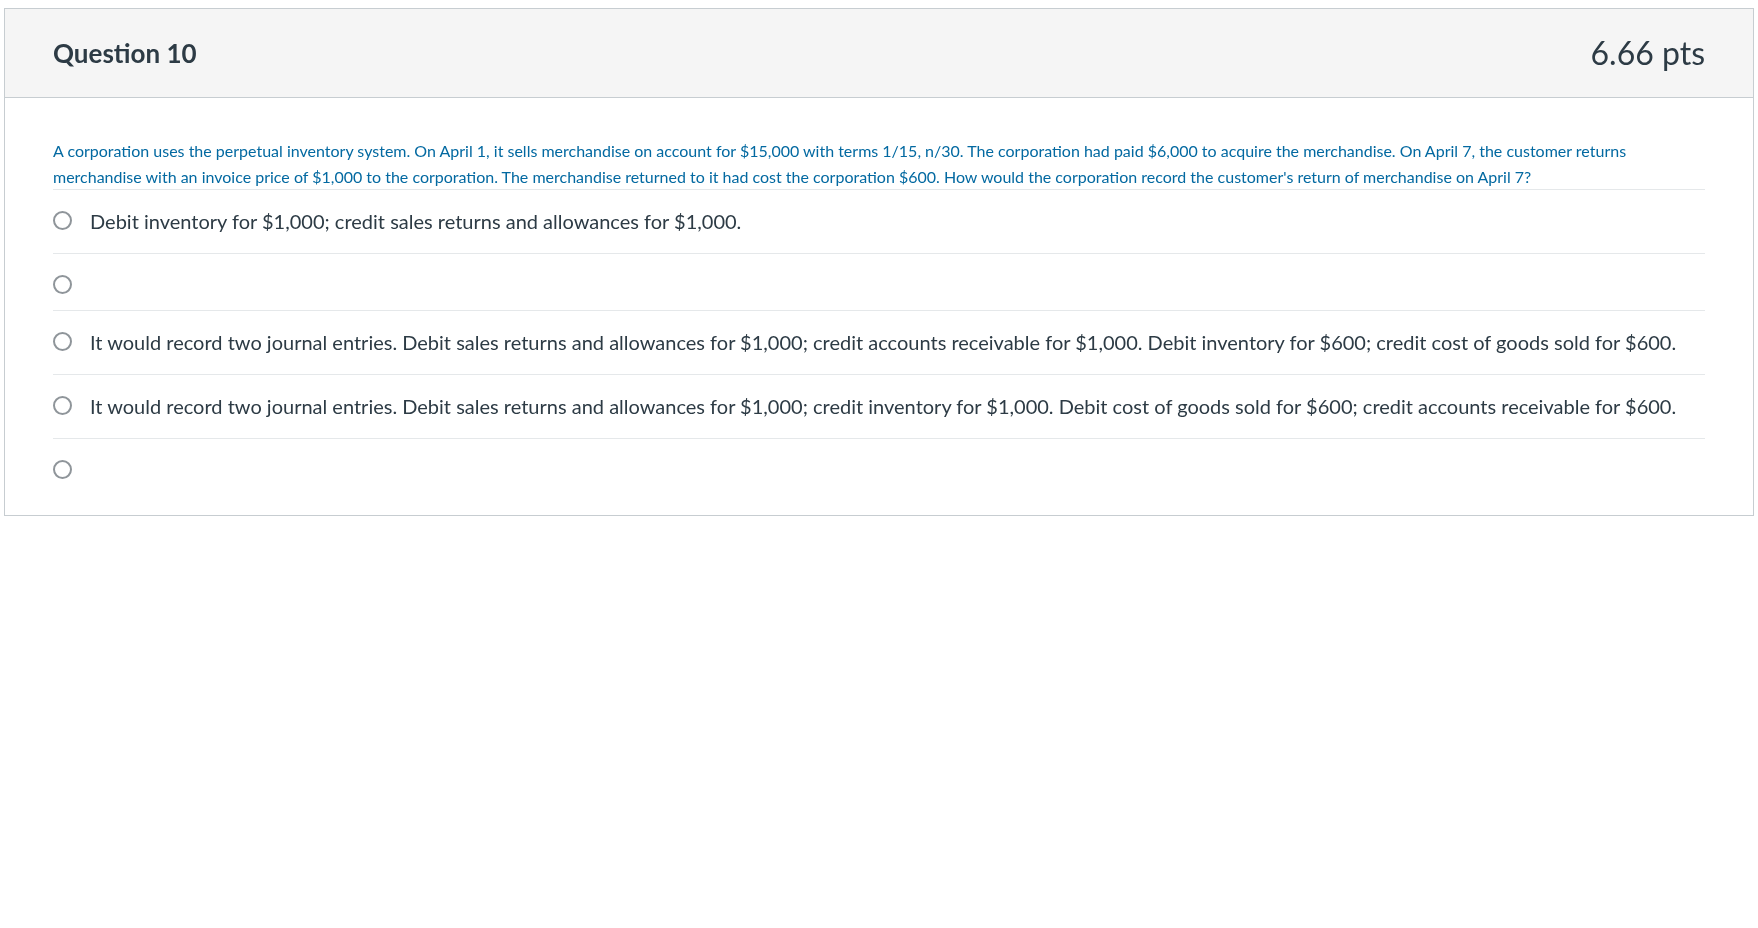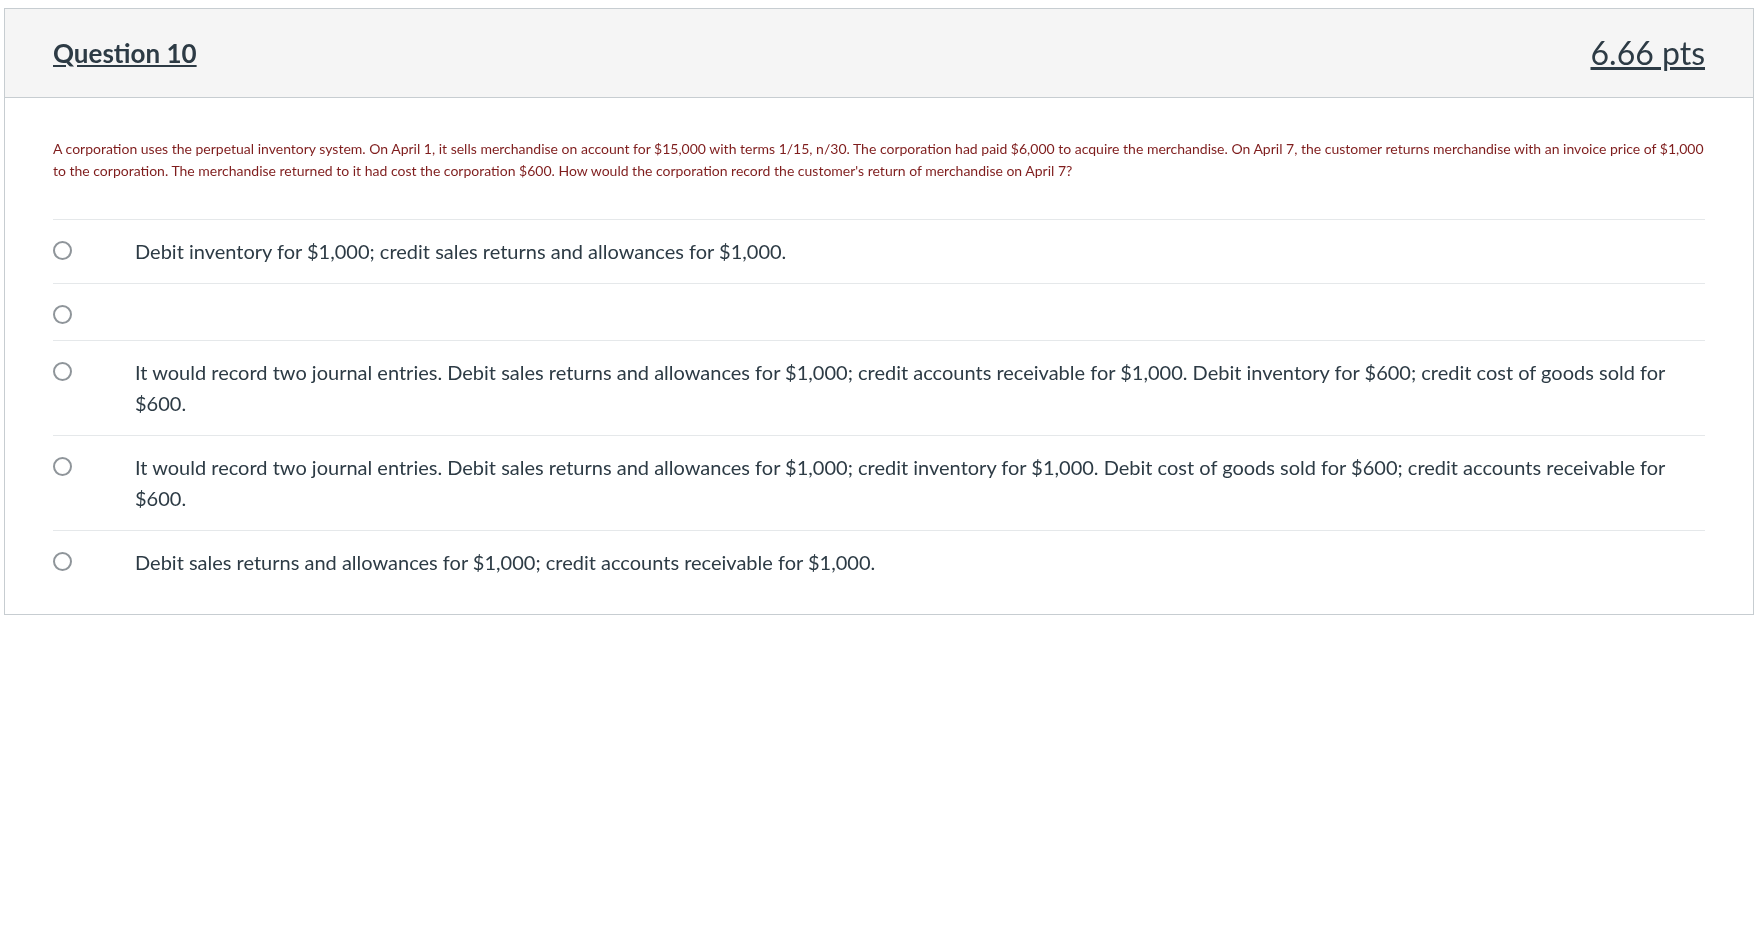--- a/index.html
+++ b/index.html
@@ -19,40 +19,38 @@
     margin: 8px 4px 4px 4px;
     background: #ffffff;
   }
   .question-header {
     display: flex;
     justify-content: space-between;
     align-items: center;
     background: #f5f5f5;
     border-bottom: 1px solid #c7cdd1;
     padding: 20px 48px 20px 48px;
-    text-decoration: underline;
   }
   .question-title {
     font-weight: 700;
     font-size: 26px;
     color: #2d3b45;
   }
   .question-points {
     font-size: 32px;
     color: #2d3b45;
     font-weight: 400;
   }
   .question-body {
     padding: 40px 48px 36px 48px;
   }
   .question-text {
-    font-size: 14px;
+    font-size: 16px;
     line-height: 1.6;
-    color: #7f1d1d;
-    margin-bottom: 36px;
+    color: #0369a1;
   }
   .answers {
     border-top: 1px solid #e5e8ea;
   }
   .answer-row {
     display: flex;
     align-items: flex-start;
     padding: 16px 0 16px 0;
     border-bottom: 1px solid #e5e8ea;
     cursor: pointer;
@@ -68,21 +66,20 @@
     border: 2px solid #8f959a;
     border-radius: 50%;
     margin-right: 18px;
     margin-top: 5px;
     background: #ffffff;
   }
   .answer-label {
     font-size: 20px;
     color: #2d3b45;
     line-height: 1.55;
-    margin-left: 45px;
   }
 </style>
 </head>
 <body>
 
 <div class="question-card">
   <div class="question-header">
     <div class="question-title">Question 10</div>
     <div class="question-points">6.66 pts</div>
   </div>
@@ -99,17 +96,16 @@
       <label class="answer-row">
         <span class="radio-circle"></span>
         <span class="answer-label">It would record two journal entries. Debit sales returns and allowances for $1,000; credit accounts receivable for $1,000. Debit inventory for $600; credit cost of goods sold for $600.</span>
       </label>
       <label class="answer-row">
         <span class="radio-circle"></span>
         <span class="answer-label">It would record two journal entries. Debit sales returns and allowances for $1,000; credit inventory for $1,000. Debit cost of goods sold for $600; credit accounts receivable for $600.</span>
       </label>
       <label class="answer-row">
         <span class="radio-circle"></span>
-        <span class="answer-label">Debit sales returns and allowances for $1,000; credit accounts receivable for $1,000.</span>
       </label>
     </div>
   </div>
 </div>
 
 </body></html>

